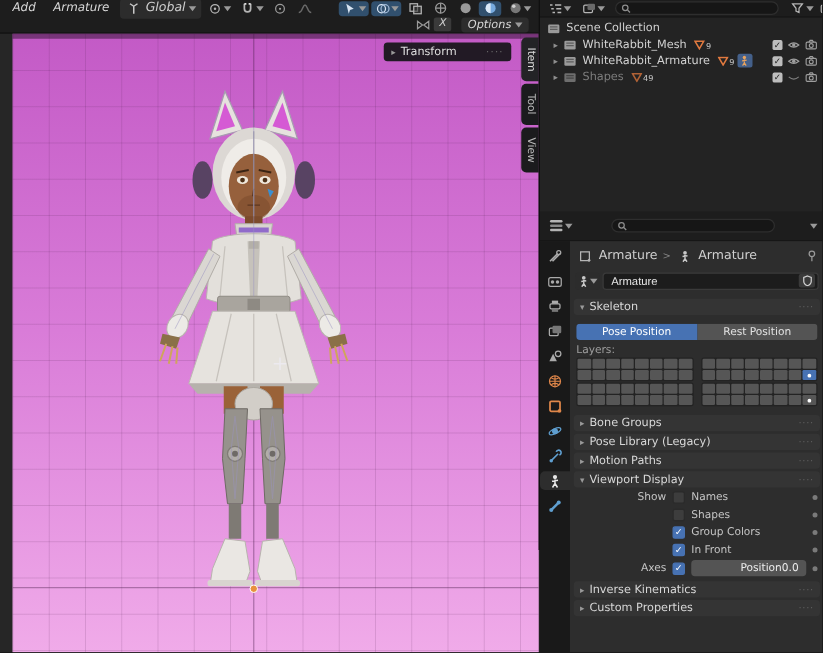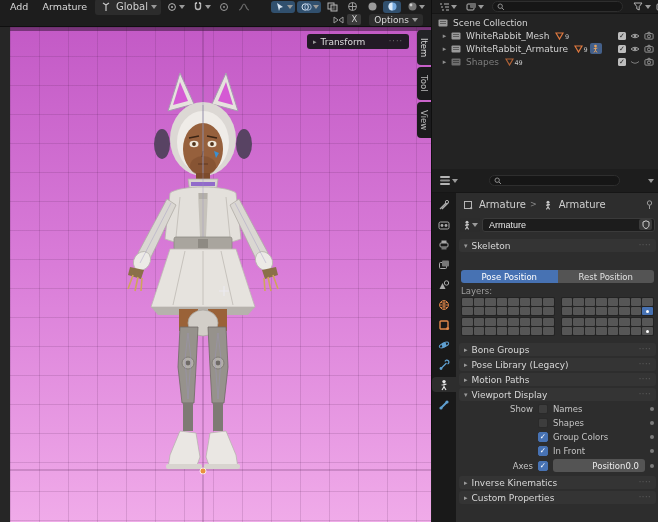--- a/index.html
+++ b/index.html
@@ -5,21 +5,21 @@
   html,body{margin:0;padding:0;background:#111;}
   *{box-sizing:border-box;}
   .window{position:relative;width:658px;height:522px;background:#1e1e1e;overflow:hidden;
     font-family:"DejaVu Sans","Liberation Sans",sans-serif;font-size:10px;color:#cfcfcf;
     -webkit-font-smoothing:antialiased;}
   .left-region{position:absolute;left:0;top:0;width:431px;height:522px;}
   .right-region{position:absolute;left:431px;top:0;width:227px;height:440px;background:#232323;border-left:1px solid #0f0f0f;}
 
   
   .vp-header{height:27px;background:#1d1d1d;border-bottom:1px solid #0f0f0f;}
-  .vh-row{display:flex;align-items:center;height:13px;padding:2px 4px;gap:2px;}
+  .vh-row{display:flex;align-items:center;height:13px;padding:2px 4px;gap:2px;font-style:italic;}
   .menu-item{padding:0 6px;color:#d8d8d8;font-size:9.5px;line-height:13px;border-radius:3px;cursor:default;}
   .pill{display:flex;align-items:center;background:#2c2c2c;border-radius:3px;height:16px;padding:0 4px;gap:3px;}
   .caret{width:0;height:0;border:3px solid transparent;border-top:4px solid #9a9a9a;margin-top:4px;display:inline-block;}
   .hicon{display:inline-flex;align-items:center;justify-content:center;width:14px;height:12px;}
   .hbtn{display:inline-flex;align-items:center;height:12px;border-radius:3px;padding:0 2px;}
   .hbtn.active{background:#31506e;}
   .spacer{flex:1;}
   .xbtn{background:#3a3a3a;border-radius:2px;color:#cfcfcf;font-size:8.5px;padding:0 4px;height:11px;line-height:11px;}
   .options-btn{display:flex;align-items:center;background:#2d2d2d;border-radius:3px;height:12px;padding:0 5px;gap:3px;color:#d8d8d8;font-size:9px;}
 
@@ -71,21 +71,21 @@
   .crumb-sep{color:#8a8a8a;font-size:8px;}
   .pin{margin-left:auto;}
   .namerow{display:flex;align-items:center;height:15px;margin-top:5px;gap:2px;padding:0 1px;}
   .dd-icon{display:flex;align-items:center;background:#2c2c2c;border-radius:3px;height:14px;padding:0 2px;}
   .namefield{flex:1;display:flex;align-items:center;background:#1c1c1c;border:1px solid #3a3a3a;border-radius:3px;height:14px;padding:0 2px 0 6px;}
   .namefield input{flex:1;min-width:0;background:transparent;border:none;outline:none;color:#e6e6e6;font-size:9px;padding:0;}
   .shieldbox{width:13px;height:11px;background:#3a3a3a;border-radius:2px;display:flex;align-items:center;justify-content:center;}
   .panel-header{display:flex;align-items:center;height:13px;background:#343434;border-radius:3px;margin-top:2px;padding:0 5px;gap:4px;color:#d8d8d8;font-size:9px;}
   .panel-header .tri{color:#9a9a9a;font-size:7px;}
   .grip{margin-left:auto;color:#5d5d5d;font-size:8px;letter-spacing:0.5px;}
-  .segbtns{display:flex;margin:18px 2px 0 2px;height:13px;border-radius:3px;overflow:hidden;justify-content:space-between;}
+  .segbtns{display:flex;margin:7px 2px 0 2px;height:13px;border-radius:3px;overflow:hidden;justify-content:space-between;}
   .segbtn{flex:1;display:flex;align-items:center;justify-content:center;background:#545454;color:#e2e2e2;font-size:8.5px;}
   .segbtn.active{background:#4772b3;color:#fff;}
   .minilabel{margin:3px 2px 0 2px;color:#9e9e9e;font-size:8.5px;height:10px;}
   .gridpair{display:flex;gap:6px;margin:1px 2px 0 2px;}
   .layer-grid{flex:1;display:grid;grid-template-columns:repeat(8,1fr);grid-auto-rows:8px;gap:1px;background:#232323;padding:1px;border-radius:2px;}
   .lcell{background:#565656;border-radius:1px;position:relative;}
   .lcell-blue{background:#4772b3;}
   .lcell-dot::after,.lcell-blue::after{content:"";position:absolute;left:50%;top:50%;width:3px;height:3px;margin:-1.5px;border-radius:50%;background:#fff;}
   .prow{display:flex;align-items:center;height:13px;margin-top:1px;padding:0 2px;gap:5px;}
   .plabel{width:72px;text-align:right;color:#c4c4c4;font-size:8.5px;flex:0 0 72px;}

